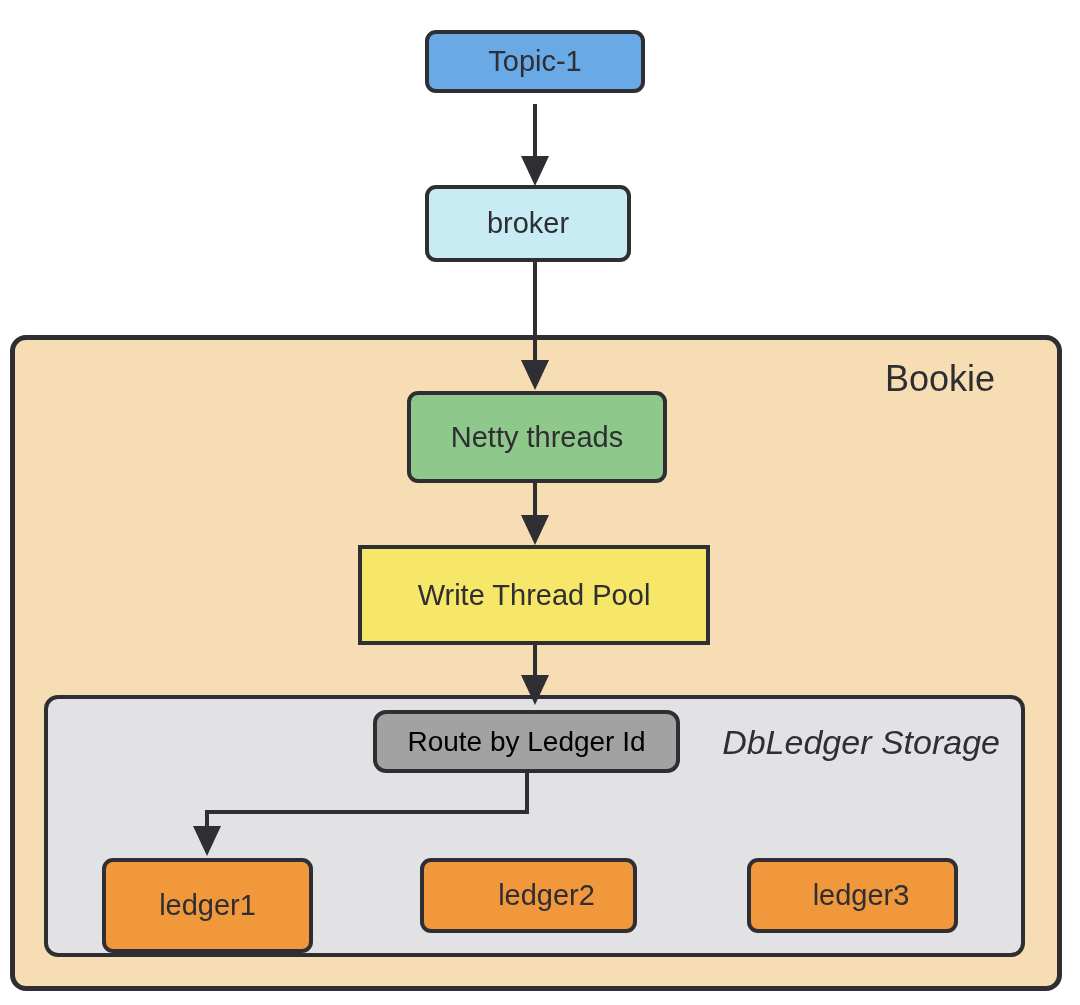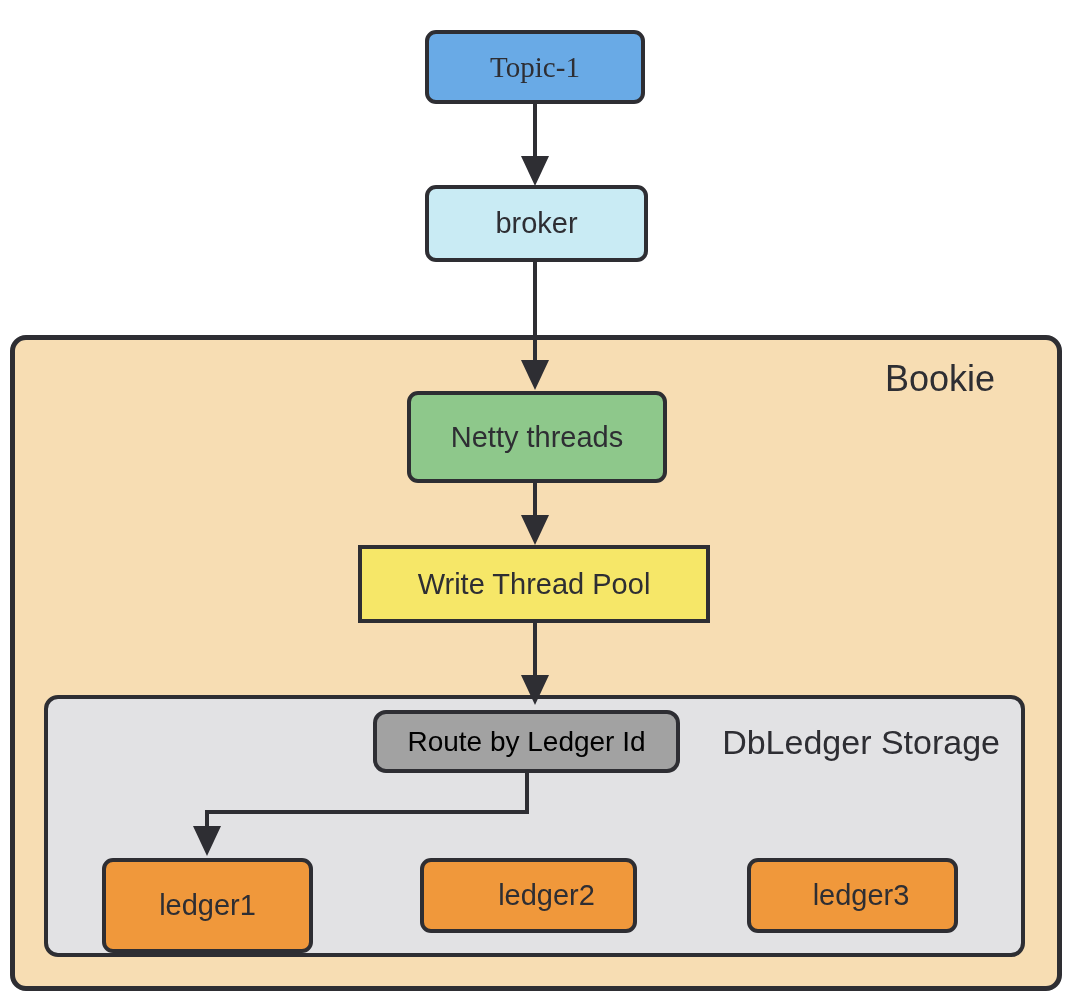--- a/index.html
+++ b/index.html
@@ -40,38 +40,39 @@
     white-space: nowrap;
     text-align: center;
   }
   .bookie-label {
     top: 18px; right: 62px;
     font-size: 36px;
   }
   .dbledger-label {
     top: 24px; right: 21px;
     font-size: 34px;
+    font-style: italic;
   }
   
   .node {
     position: absolute;
     box-sizing: border-box;
     border: 4px solid #2E2E33;
     border-radius: 11px;
     display: flex;
     align-items: center;
     justify-content: center;
     font-size: 29px;
     color: #2E2E33;
     white-space: nowrap;
   }
-  .topic   { left: 425px; top: 30px;  width: 220px; height: 74px; background: #69AAE6; font-family: Liberation Serif, serif; }
-  .broker  { left: 425px; top: 185px; width: 223px; height: 77px; background: #C9EBF4; }
+  .topic   { left: 425px; top: 30px;  width: 220px; height: 63px; background: #69AAE6; }
+  .broker  { left: 425px; top: 185px; width: 206px; height: 77px; background: #C9EBF4; }
   .netty   { left: 407px; top: 391px; width: 260px; height: 92px; background: #8EC88B; }
-  .wtp     { left: 358px; top: 545px; width: 352px; height: 78px; background: #F6E768; border-radius: 0; }
+  .wtp     { left: 358px; top: 545px; width: 352px; height: 100px; background: #F6E768; border-radius: 0; }
   .route   { left: 373px; top: 710px; width: 307px; height: 63px; background: #A2A2A2;
              color: #000000; border-radius: 13px; font-size: 28px; }
   .ledger1 { left: 102px; top: 858px; width: 211px; height: 95px; background: #F0983B; }
   .ledger2 { left: 420px; top: 858px; width: 217px; height: 75px; background: #F0983B; padding-left: 36px; }
   .ledger3 { left: 747px; top: 858px; width: 211px; height: 75px; background: #F0983B; padding-left: 17px; }
   
   .edges {
     position: absolute;
     left: 0; top: 0;
     width: 1080px; height: 1005px;

